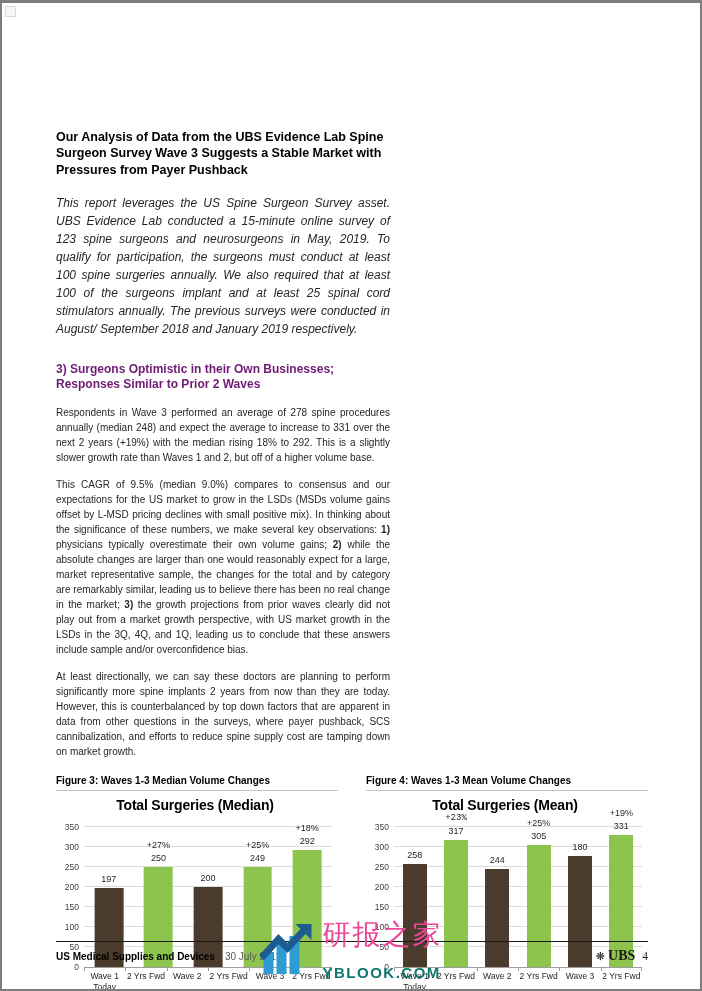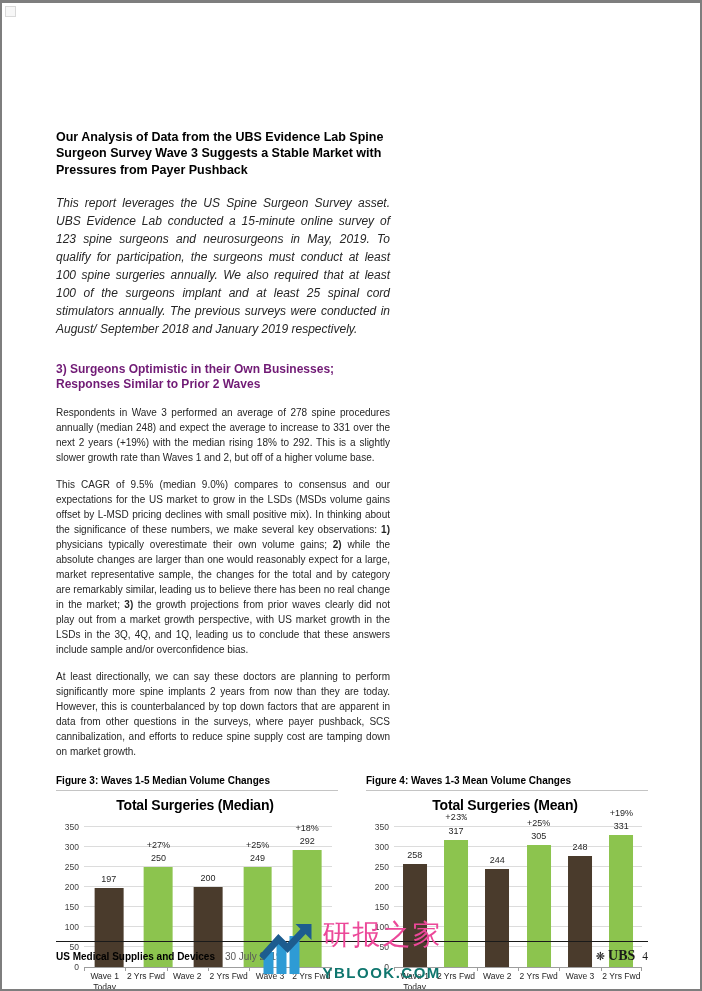--- a/index.html
+++ b/index.html
@@ -104,21 +104,21 @@
       <h1 class="doc-title">Our Analysis of Data from the UBS Evidence Lab Spine Surgeon Survey Wave 3 Suggests a Stable Market with Pressures from Payer Pushback</h1>
       <p class="lead">This report leverages the US Spine Surgeon Survey asset. UBS Evidence Lab conducted a 15-minute online survey of 123 spine surgeons and neurosurgeons in May, 2019.  To qualify for participation, the surgeons must conduct at least 100 spine surgeries annually.  We also required that at least 100 of the surgeons implant and at least 25 spinal cord stimulators annually. The previous surveys were conducted in August/ September 2018 and January 2019 respectively.</p>
       <h2 class="section-heading">3) Surgeons Optimistic in their Own Businesses; Responses Similar to Prior 2 Waves</h2>
       <p class="body-para">Respondents in Wave 3 performed an average of 278 spine procedures annually (median 248) and expect the average to increase to 331 over the next 2 years (+19%) with the median rising 18% to 292.  This is a slightly slower growth rate than Waves 1 and 2, but off of a higher volume base.</p>
       <p class="body-para"><span>This CAGR of 9.5% (median 9.0%) compares to consensus and our expectations for the US market to grow in the LSDs (MSDs volume gains offset by L-MSD pricing declines with small positive mix).  In thinking about the significance of these numbers, we make several key observations: </span><span class="b">1)</span><span> physicians typically overestimate their own volume gains; </span><span class="b">2)</span><span> while the absolute changes are larger than one would reasonably expect for a large, market representative sample, the changes for the total and by category are remarkably similar, leading us to believe there has been no real change in the market; </span><span class="b">3)</span><span> the growth projections from prior waves clearly did not play out from a market growth perspective, with US market growth in the LSDs in the 3Q, 4Q, and 1Q, leading us to conclude that these answers include sample and/or overconfidence bias.</span></p>
       <p class="body-para">At least directionally, we can say these doctors are planning to perform significantly more spine implants 2 years from now than they are today.  However, this is counterbalanced by top down factors that are apparent in data from other questions in the surveys, where payer pushback, SCS cannibalization, and efforts to reduce spine supply cost are tamping down on market growth.</p>
     </div>
 
     <div class="figures">
       <div class="figure">
-        <div class="fig-caption">Figure 3: Waves 1-5 Median Volume Changes</div>
+        <div class="fig-caption">Figure 3: Waves 1-3 Median Volume Changes</div>
         <div class="fig-rule"></div>
         <div class="chart">
           <div class="chart-title">Total Surgeries (Median)</div>
           <div class="plot-wrap">
             <div class="yaxis">
                 <div class="ytick-label" style="bottom: -5px;">0</div>
                 <div class="ytick-label" style="bottom: 15px;">50</div>
                 <div class="ytick-label" style="bottom: 35px;">100</div>
                 <div class="ytick-label" style="bottom: 55px;">150</div>
                 <div class="ytick-label" style="bottom: 75px;">200</div>
@@ -222,21 +222,21 @@
                   <div class="bar" style="height: 97.6px; background: rgb(74, 59, 44);"></div>
                   <div class="bar-label" style="bottom: 101.6px;">244</div>
                 </div>
                 <div class="slot">
                   <div class="bar" style="height: 122px; background: rgb(140, 196, 78);"></div>
                   <div class="bar-label" style="bottom: 126px;">305</div>
                   <div class="bar-label" style="bottom: 139px;">+25%</div>
                 </div>
                 <div class="slot">
                   <div class="bar" style="height: 111.2px; background: rgb(74, 59, 44);"></div>
-                  <div class="bar-label" style="bottom: 115.2px;">248</div>
+                  <div class="bar-label" style="bottom: 115.2px;">180</div>
                 </div>
                 <div class="slot">
                   <div class="bar" style="height: 132.4px; background: rgb(140, 196, 78);"></div>
                   <div class="bar-label" style="bottom: 136.4px;">331</div>
                   <div class="bar-label" style="bottom: 149.4px;">+19%</div>
                 </div>
               </div>
           </div>
           <div class="xaxis">
               <div class="xlabel">

